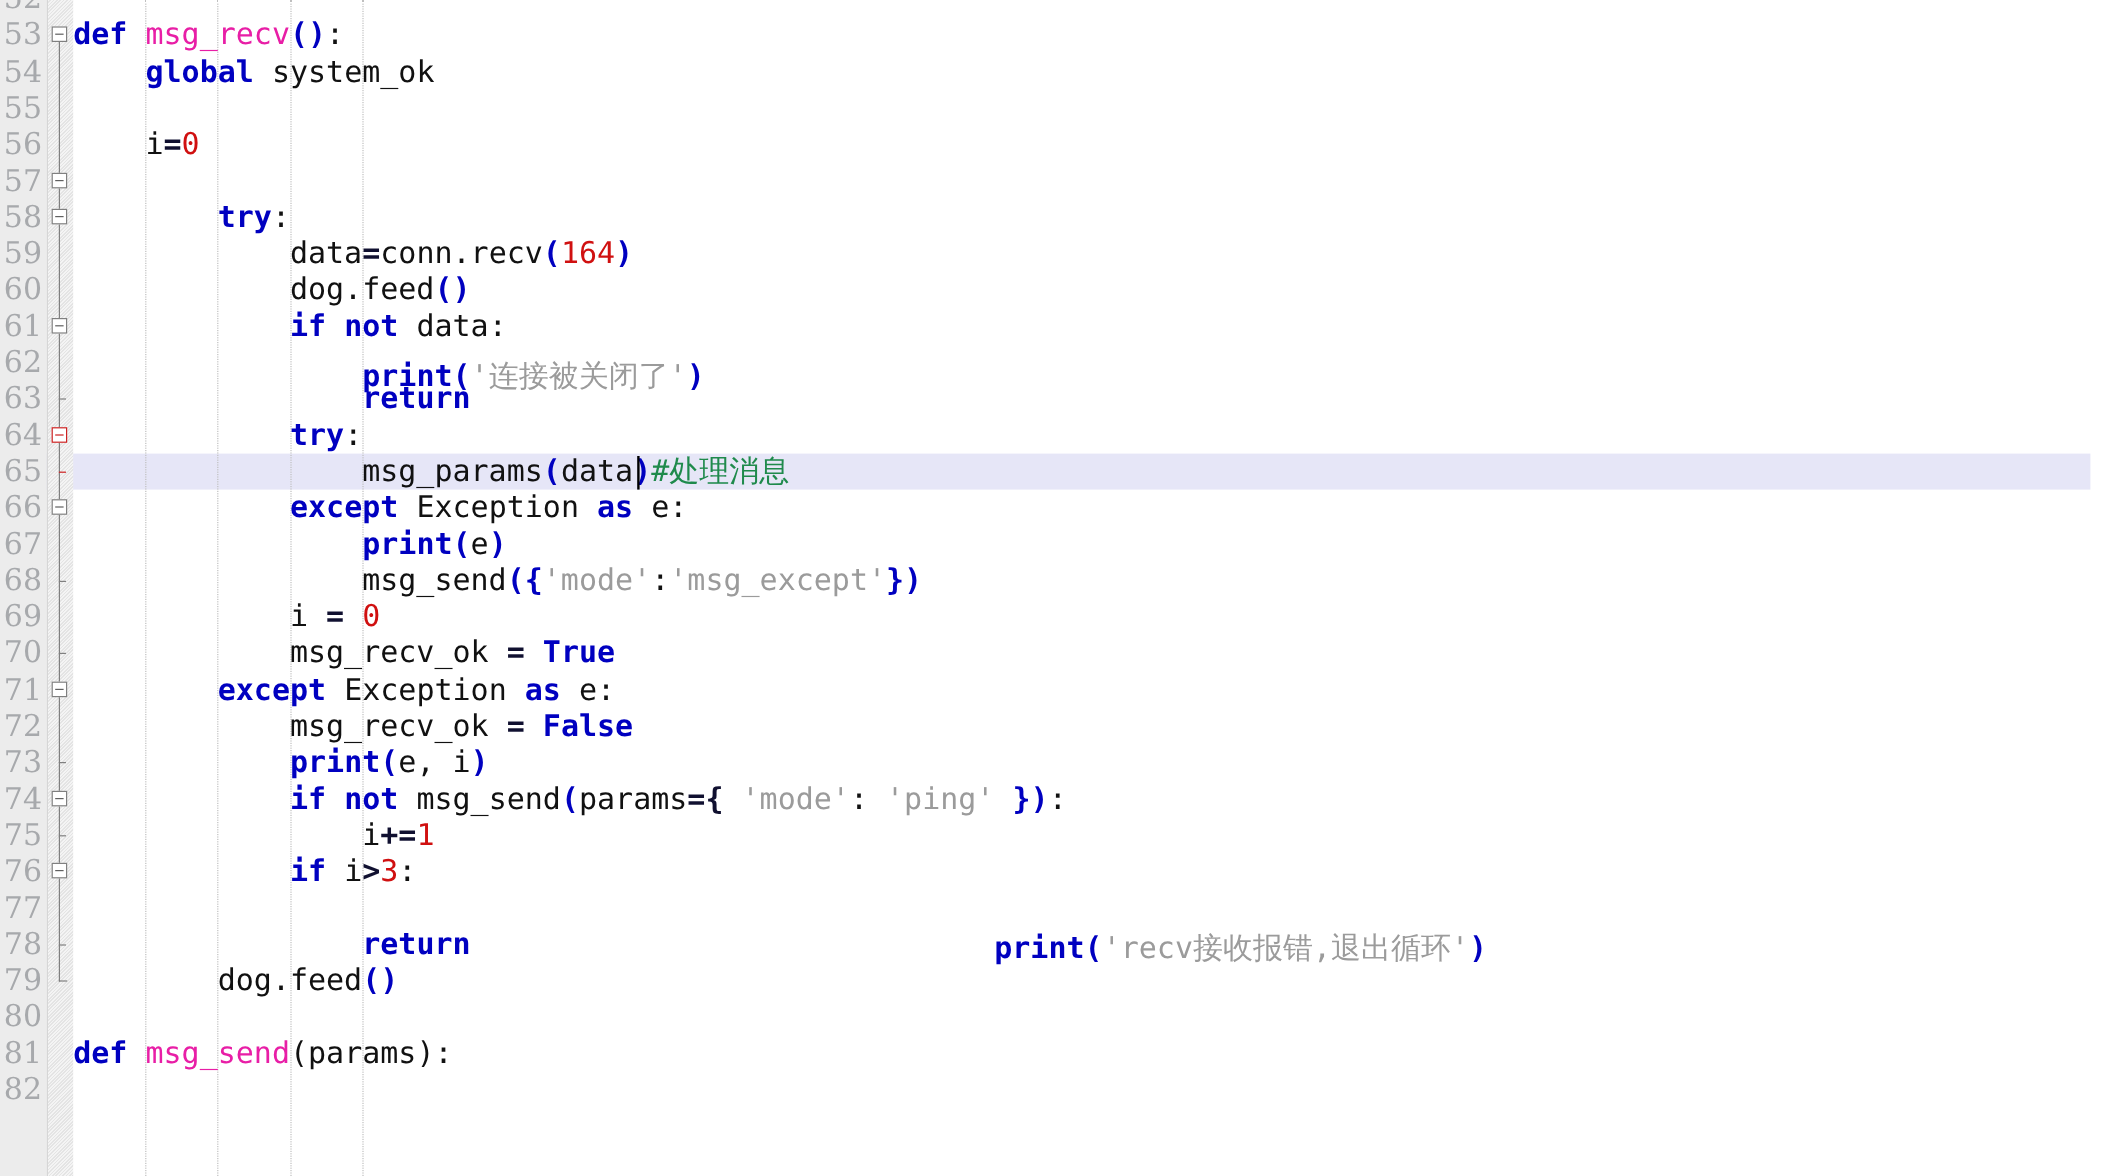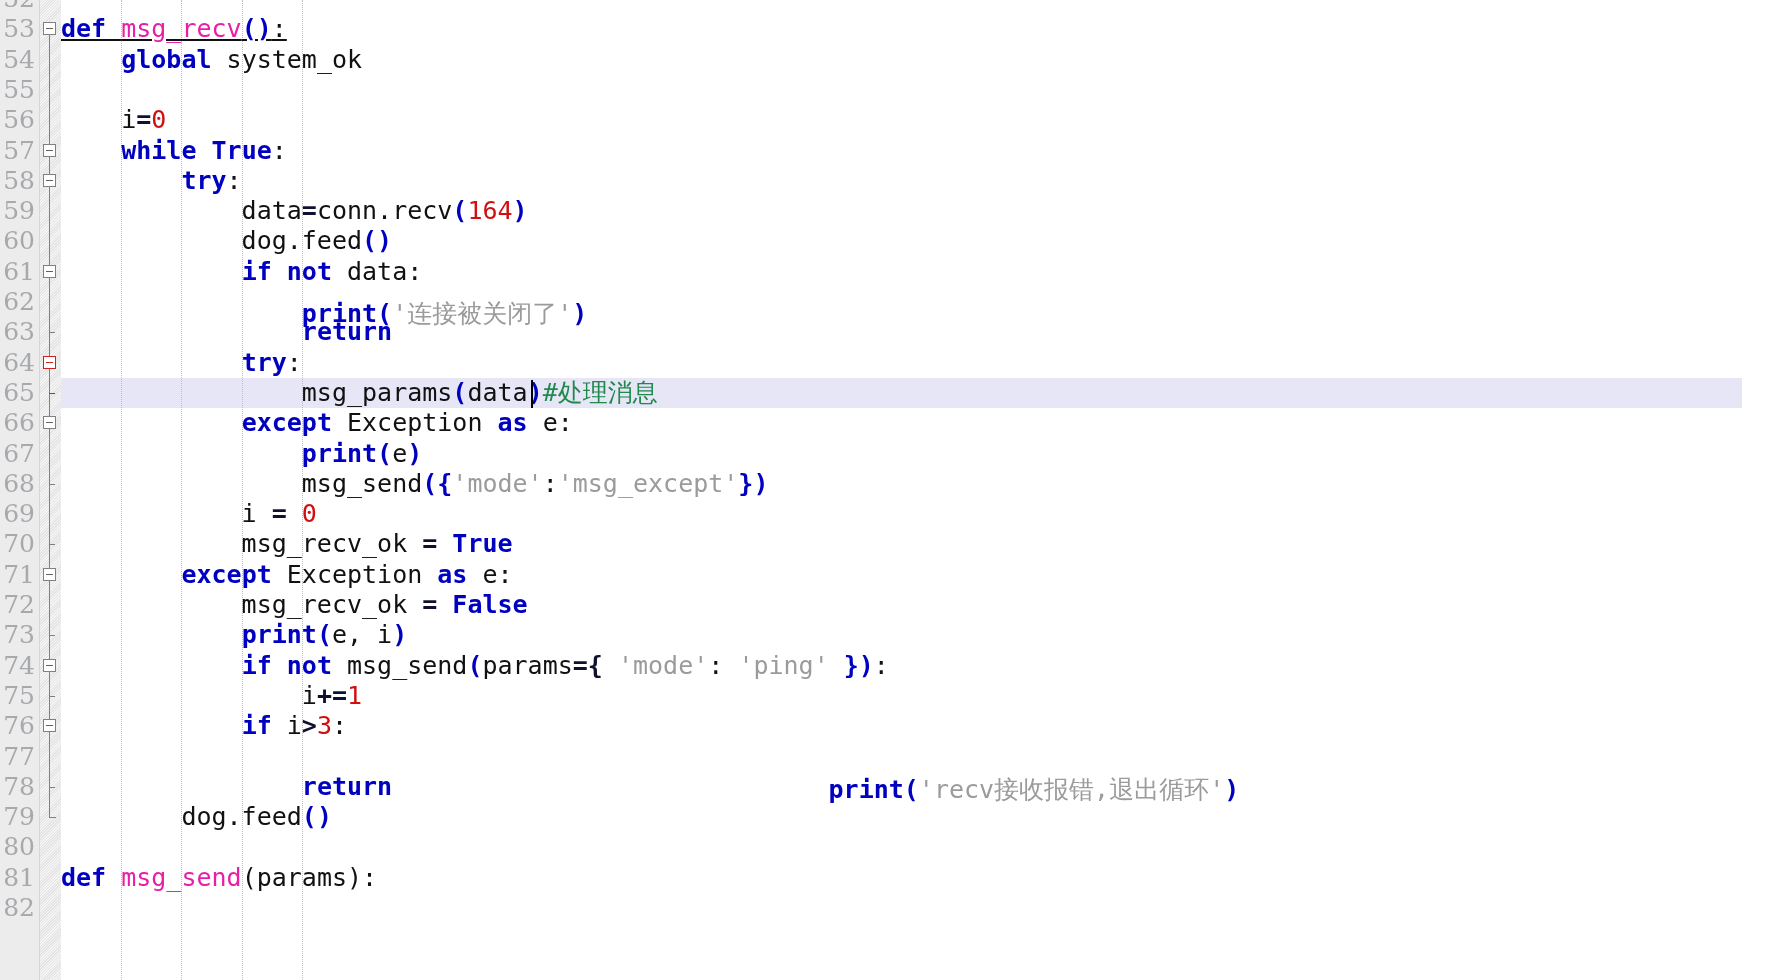--- a/index.html
+++ b/index.html
@@ -222,24 +222,23 @@
       <div class="foldtick" style="top: 786.8px; left: 9px;"></div>
     </div>
 
   <div id="code">
     <div class="hl" id="current-line-hl" style="top: 377.9px; left: -61px;"></div>
   <div class="indentguide" style="left: 60.2px;"></div>
       <div class="indentguide" style="left: 120.4px;"></div>
       <div class="indentguide" style="left: 180.6px;"></div>
       <div class="indentguide" style="left: 240.8px;"></div>
       <div class="line" style="top: -16px;"><span class="txt pl"></span></div>
-      <div class="line" style="top: 14.3px; text-decoration: underline;"><span class="txt kw">def </span><span class="txt fn">msg_recv</span><span class="txt pn">()</span><span class="txt pl">:</span></div>
+      <div class="line" style="top: 14.3px;"><span class="txt kw">def </span><span class="txt fn">msg_recv</span><span class="txt pn">()</span><span class="txt pl">:</span></div>
       <div class="line" style="top: 44.6px;"><span class="txt pl">    </span><span class="txt kw">global</span><span class="txt pl"> system_ok</span></div>
       <div class="line" style="top: 105.2px;"><span class="txt pl">    i</span><span class="txt op">=</span><span class="txt num">0</span></div>
-      <div class="line" style="top: 135.5px;"><span class="txt pl">    </span><span class="txt kw">while True</span><span class="txt pl">:</span></div>
       <div class="line" style="top: 165.8px;"><span class="txt pl">        </span><span class="txt kw">try</span><span class="txt pl">:</span></div>
       <div class="line" style="top: 196.1px;"><span class="txt pl">            data</span><span class="txt op">=</span><span class="txt pl">conn.recv</span><span class="txt pn">(</span><span class="txt num">164</span><span class="txt pn">)</span></div>
       <div class="line" style="top: 226.4px;"><span class="txt pl">            dog.feed</span><span class="txt pn">()</span></div>
       <div class="line" style="top: 256.7px;"><span class="txt pl">            </span><span class="txt kw">if not</span><span class="txt pl"> data:</span></div>
       <div class="line" style="top: 287px; margin-top: 12px;"><span class="txt pl">                </span><span class="txt kw">print</span><span class="txt pn">(</span><span class="txt str">'连接被关闭了'</span><span class="txt pn">)</span></div>
       <div class="line" style="top: 317.3px;"><span class="txt pl">                </span><span class="txt kw">return</span></div>
       <div class="line" style="top: 347.6px;"><span class="txt pl">            </span><span class="txt kw">try</span><span class="txt pl">:</span></div>
       <div class="line" style="top: 377.9px; border-radius: 15px;"><span class="txt pl">                msg_params</span><span class="txt pn">(</span><span class="txt pl">data</span><span class="txt pn">)</span><span class="txt cmt">#处理消息</span></div>
       <div class="line" style="top: 408.2px;"><span class="txt pl">            </span><span class="txt kw">except</span><span class="txt pl"> Exception </span><span class="txt kw">as</span><span class="txt pl"> e:</span></div>
       <div class="line" style="top: 468.8px;"><span class="txt pl">                msg_send</span><span class="txt pn">({</span><span class="txt str">'mode'</span><span class="txt pl">:</span><span class="txt str">'msg_except'</span><span class="txt pn">})</span></div>

